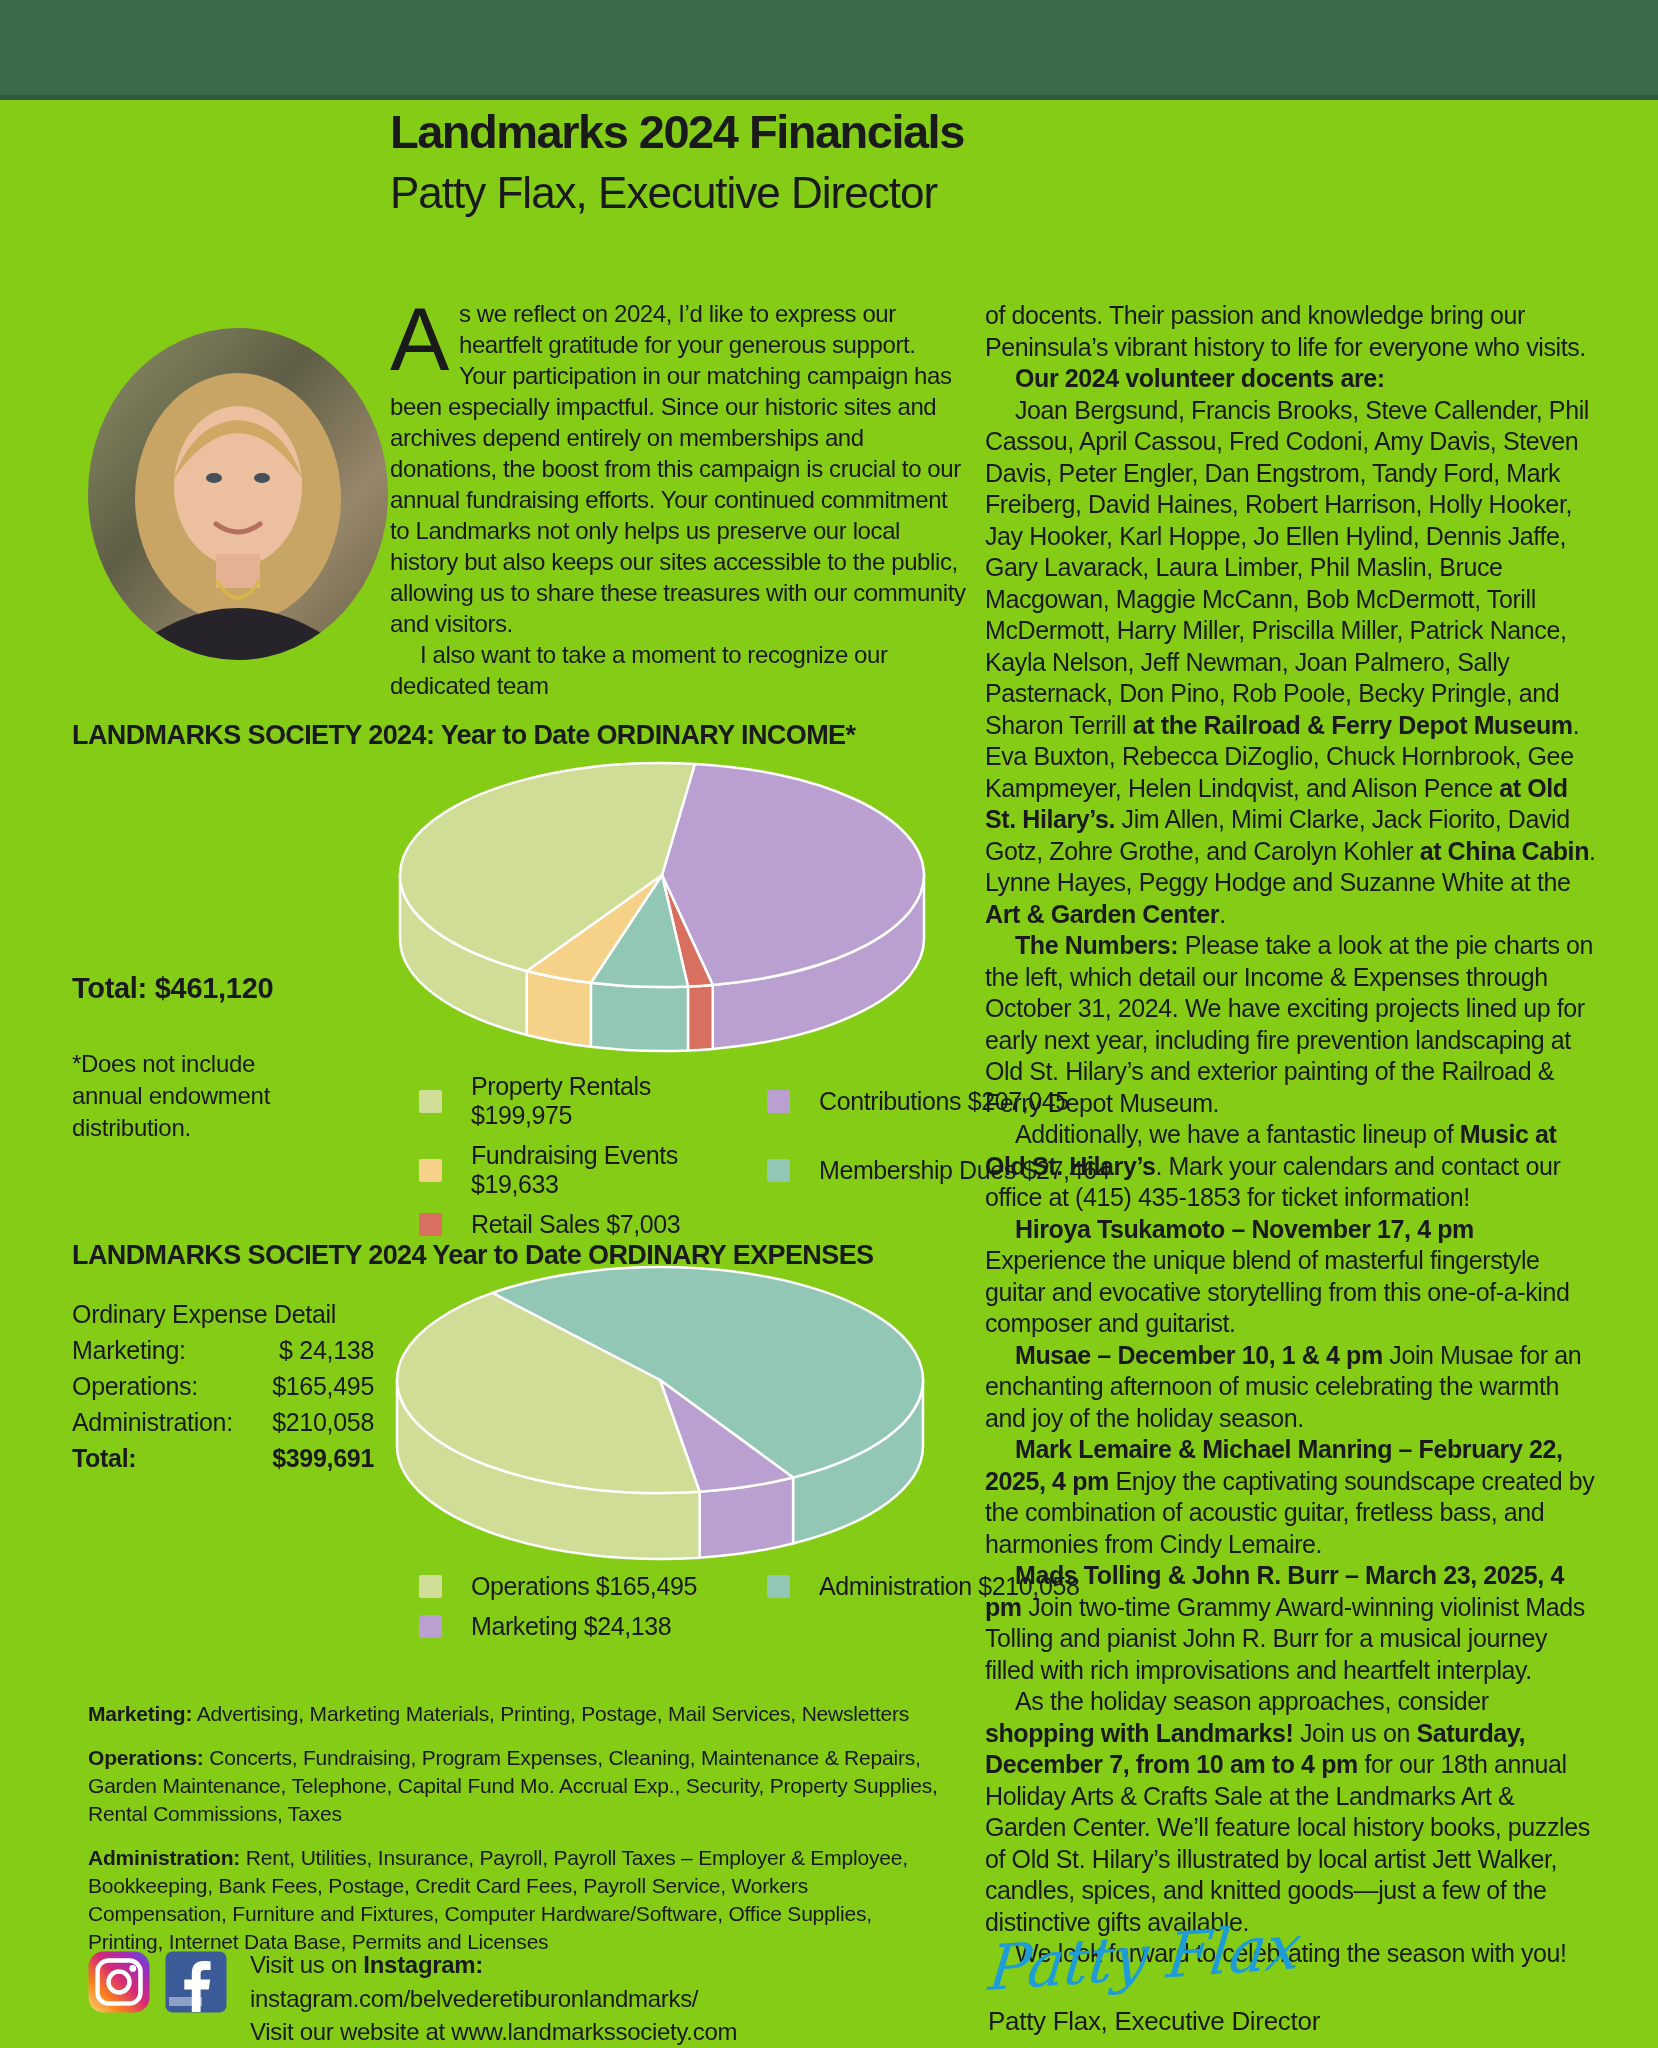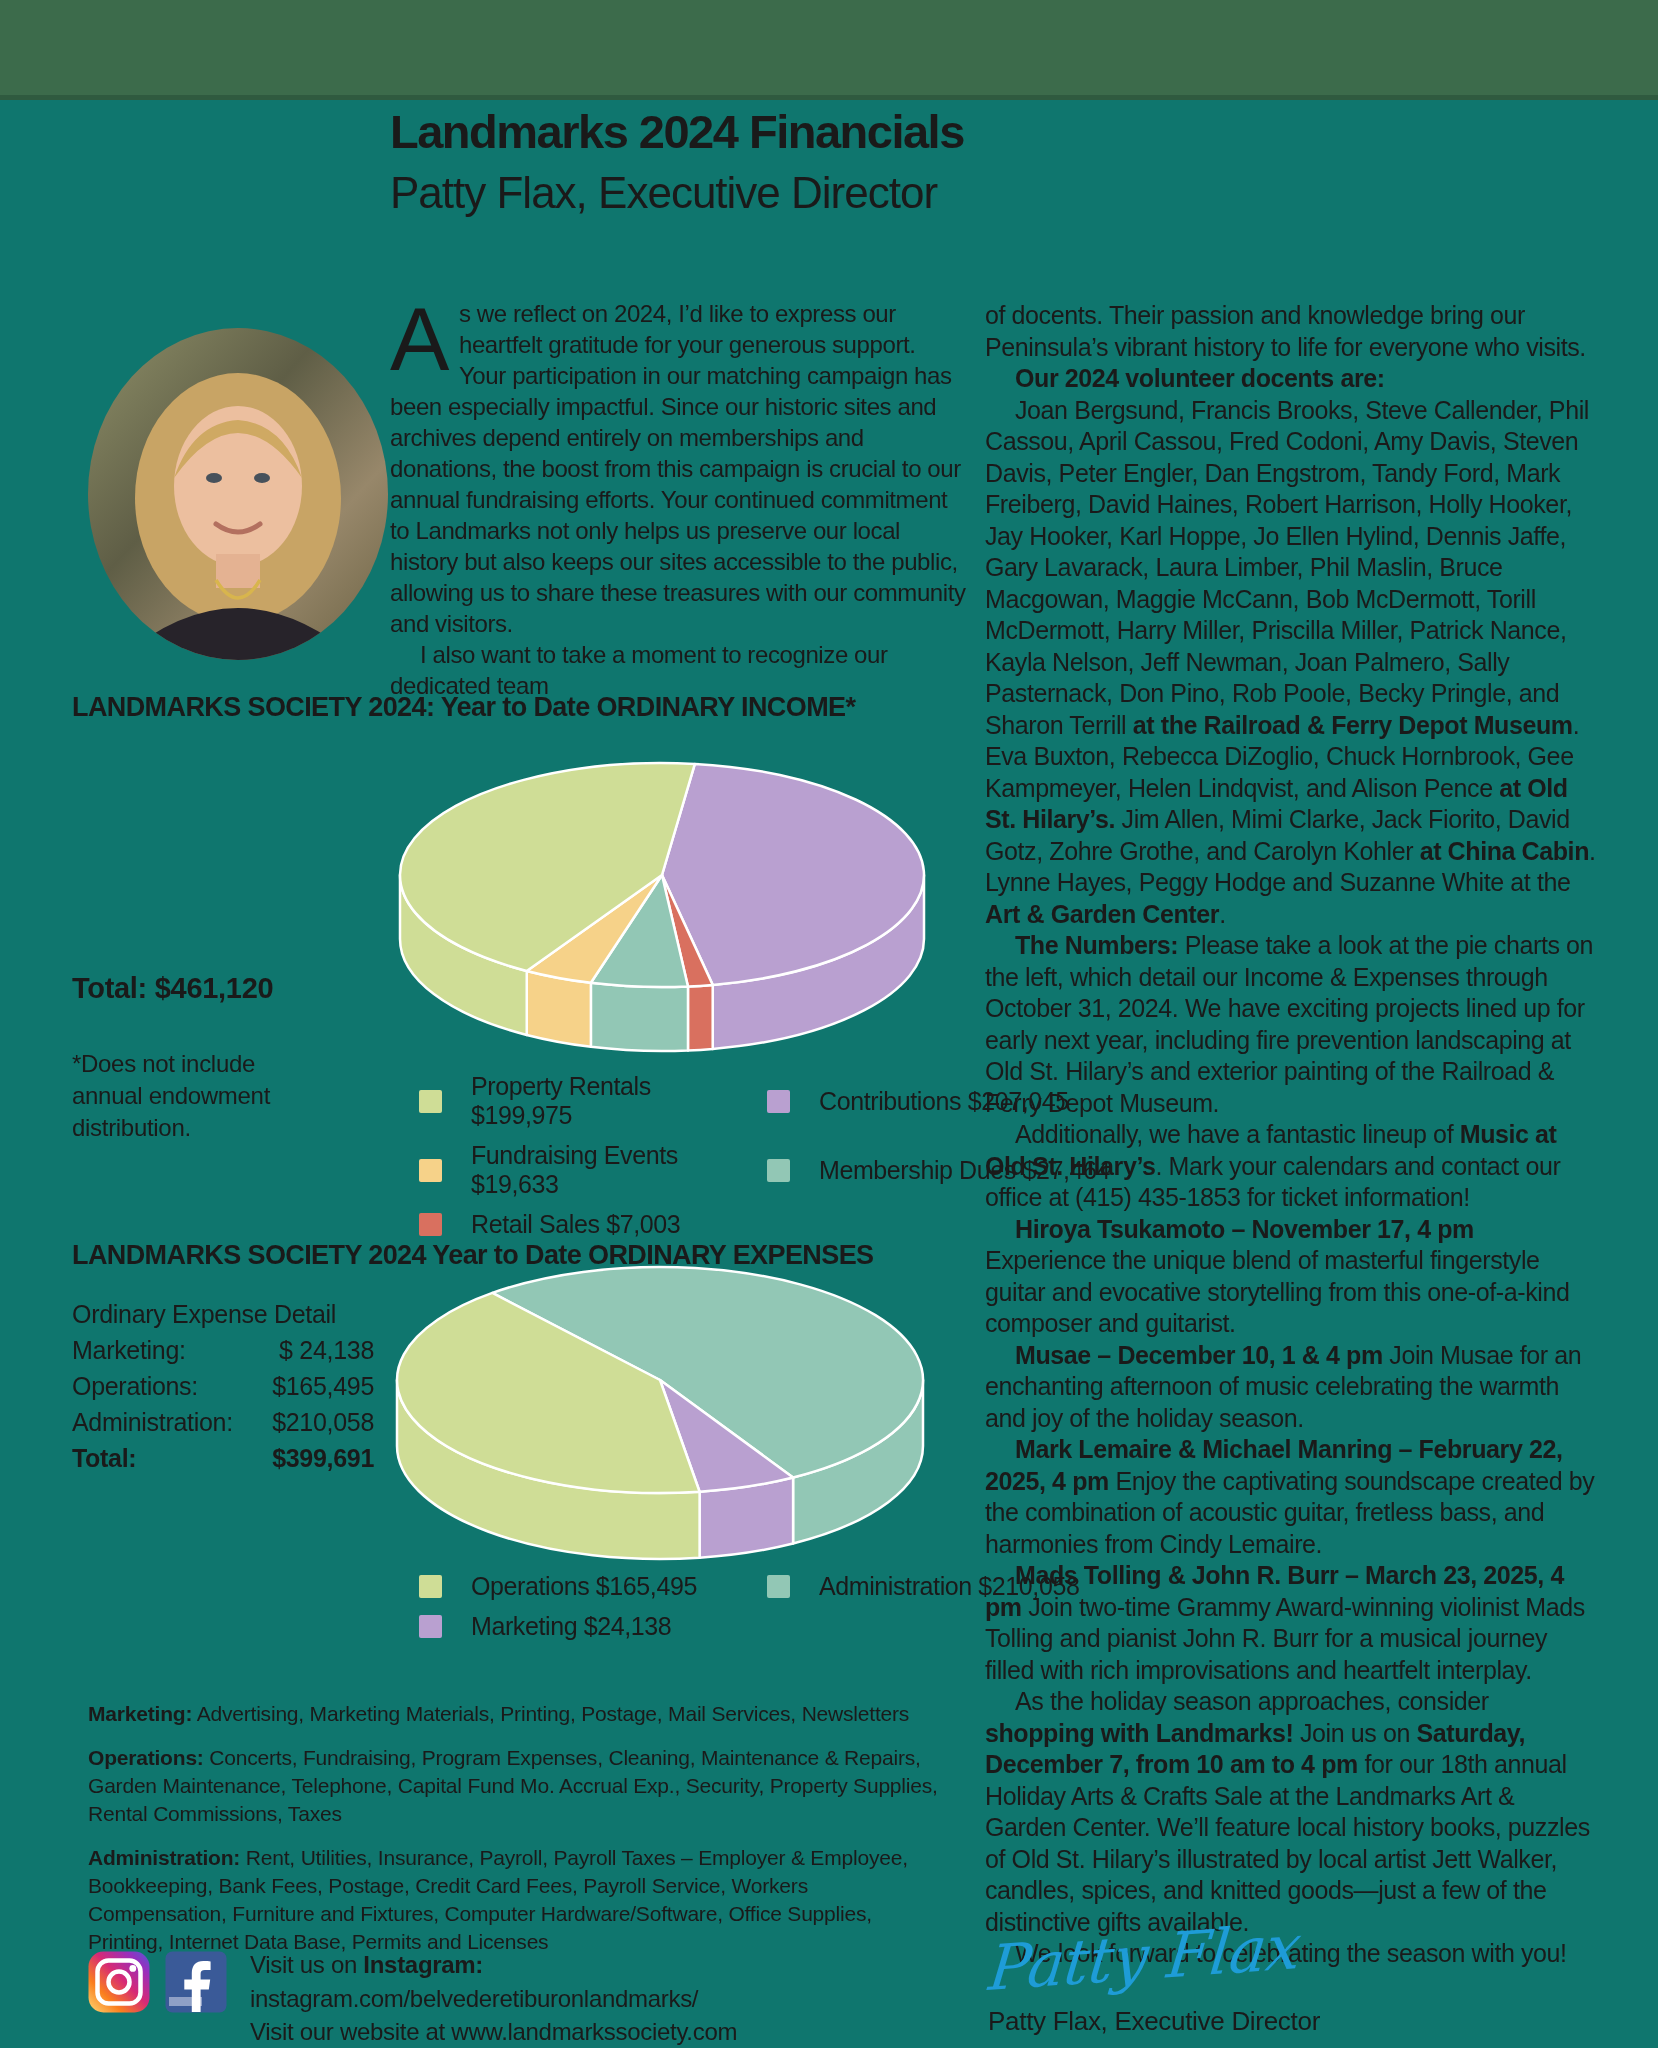--- a/index.html
+++ b/index.html
@@ -1,34 +1,34 @@
 <!DOCTYPE html>
 <html><head>
 <meta charset="utf-8">
 <style>
   html,body{margin:0;padding:0;background:#777;}
-  #page{position:relative;width:1658px;height:2048px;background:#0f766e;overflow:hidden;
+  #page{position:relative;width:1658px;height:2048px;background:#84cc16;overflow:hidden;
         font-family:"Liberation Sans",sans-serif;color:#1a1a1a;letter-spacing:-0.3px;}
   .abs{position:absolute;}
 
   #top-bar{left:0;top:0;width:1658px;height:95px;border-bottom:5px solid #2f5a3f;}
 
   #page-title{left:390px;top:104px;font-size:47px;font-weight:700;letter-spacing:-1.5px;}
   #page-subtitle{left:390px;top:168px;font-size:44px;font-weight:400;letter-spacing:-1px;}
 
   #portrait{left:88px;top:328px;width:300px;height:332px;border-radius:50%;overflow:hidden;}
 
   #letter{left:390px;top:298px;width:578px;font-size:24px;line-height:31px;letter-spacing:-0.4px;}
   #letter .salutation{font-weight:700;font-size:26px;margin:0 0 6px 0;}
   #letter .dropcap{float:left;font-size:89px;line-height:74px;padding:4px 10px 0 0;font-weight:400;}
   #letter p{margin:0;}
   #letter .p2{text-indent:30px;}
 
   .section-heading{font-weight:700;font-size:27px;letter-spacing:-0.6px;white-space:nowrap;}
-  #income-heading{left:72px;top:692px;}
+  #income-heading{left:72px;top:720px;}
   #expense-heading{left:72px;top:1240px;}
 
   #pie1{left:350px;top:753px;}
   #pie2{left:345px;top:1252px;}
 
   #income-total{left:72px;top:972px;font-size:29px;font-weight:700;}
   #income-footnote{left:72px;top:1048px;width:250px;font-size:24px;line-height:32px;}
 
   .legend{display:grid;grid-template-columns:348px auto;row-gap:11px;}
   #legend1{left:395px;top:1072px;}

